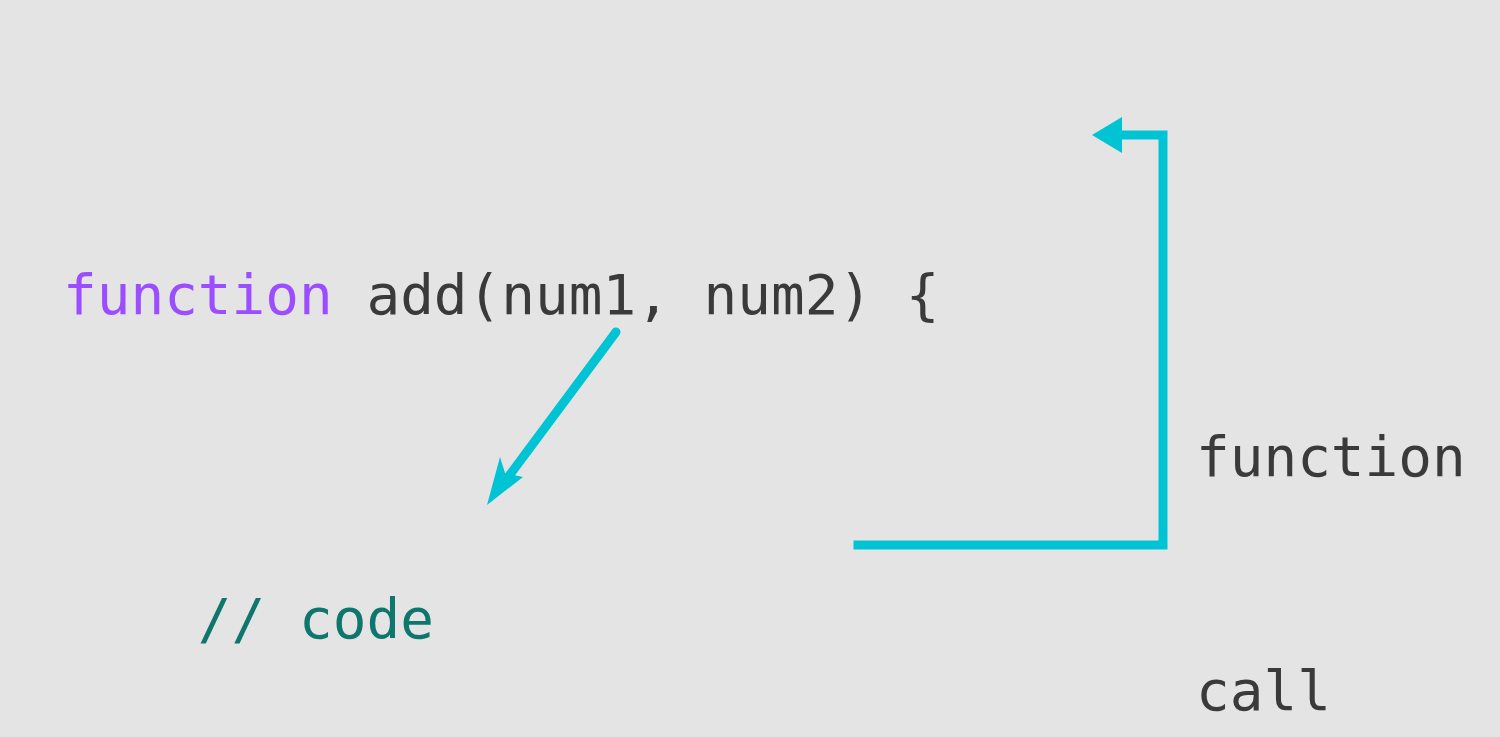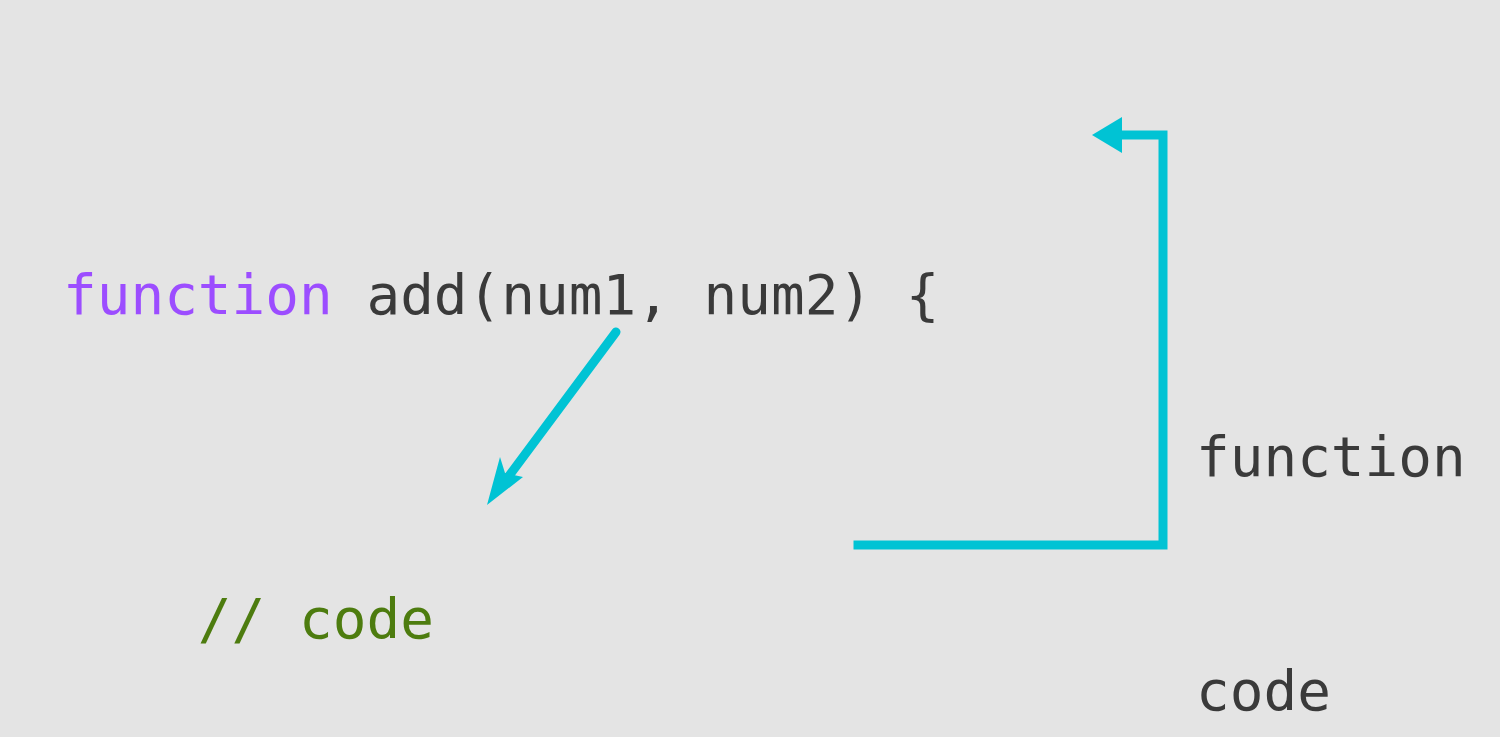--- a/index.html
+++ b/index.html
@@ -31,21 +31,21 @@
     white-space: pre;
     letter-spacing: 0px;
   }
   .code-line {
     white-space: pre;
     height: 81px;
   }
 
   .tok-kw   { color: #9c4dff; }
   .tok-plain{ color: #3a3a3a; }
-  .tok-cmt  { color: #4d7c0f; text-align: center; }
+  .tok-cmt  { color: #0f766e; text-align: center; }
 
   
   .annot-label {
     position: absolute;
     left: 1196px;
     top: 262px;
     font-size: 56px;
     line-height: 78px;
     color: #3a3a3a;
     white-space: pre;
@@ -77,21 +77,21 @@
 
     
 
     
 
     
   </div>
 
   <div class="annot-label">
     <div>function</div>
-    <div>code</div>
+    <div>call</div>
   </div>
 
   <svg id="overlay" viewBox="0 0 1500 737">
 
     <g>
       <line x1="616" y1="332" x2="503" y2="484" stroke="#00c3d4" stroke-width="9" stroke-linecap="round"></line>
       <polygon points="487,505 523,477 505,473 500,457" fill="#00c3d4"></polygon>
     </g>
 
     <g>

